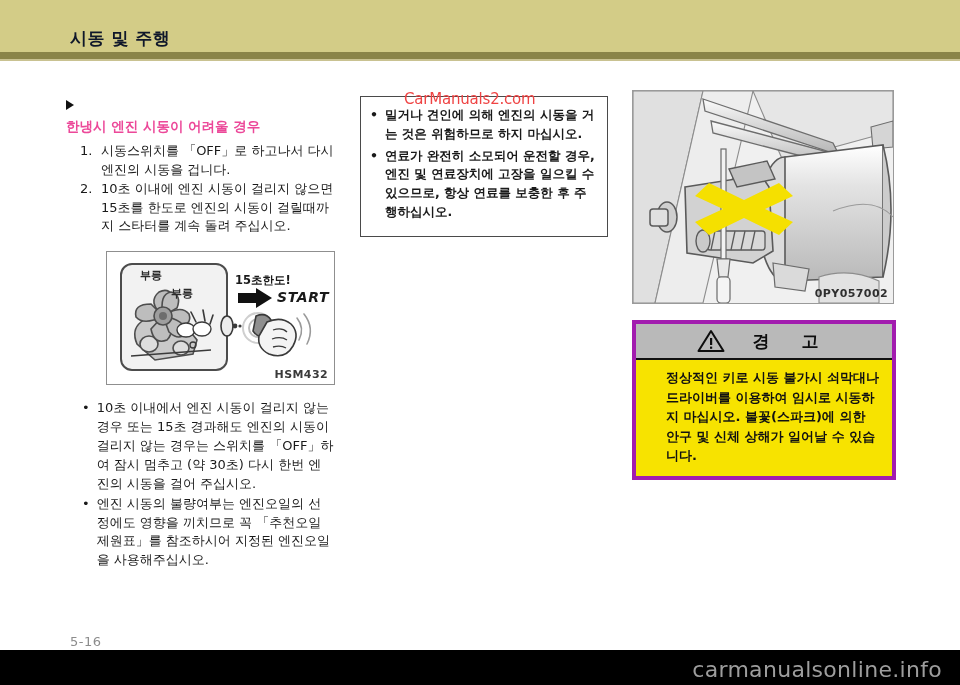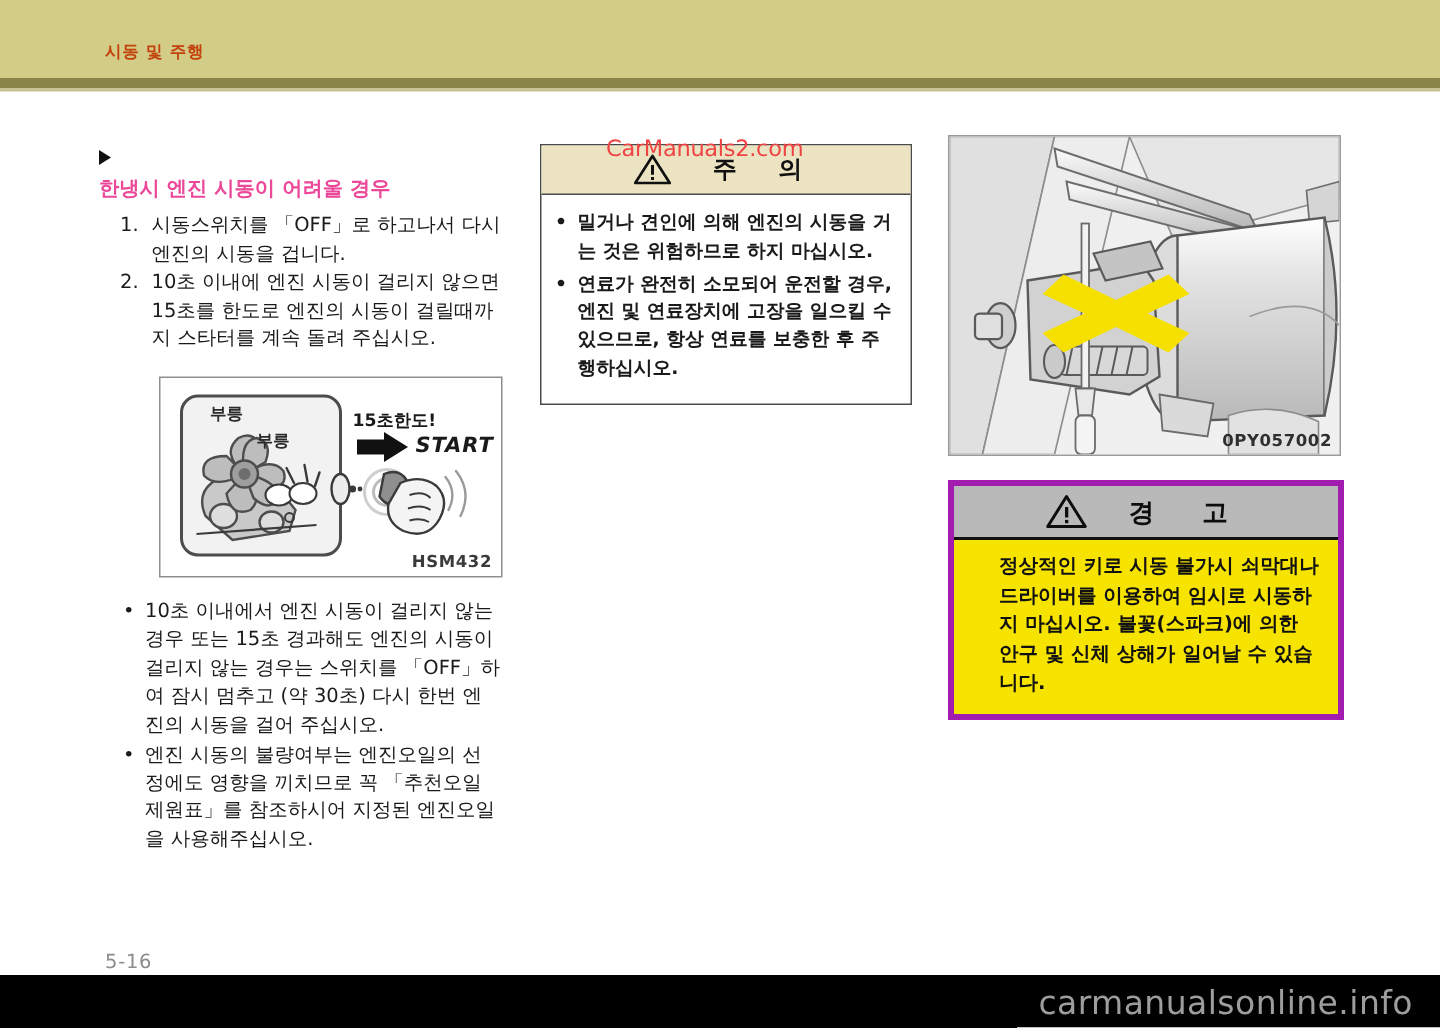--- a/index.html
+++ b/index.html
@@ -31,24 +31,24 @@
   }
   .header-rule-lite {
     position: absolute;
     left: 0; top: 59px;
     width: 960px; height: 2px;
     background: #c9c291;
   }
   .header-title {
     position: absolute;
     left: 70px; top: 27px;
-    font-size: 11px;
+    font-size: 17px;
     font-weight: bold;
     letter-spacing: .5px;
-    color: #c2410c;
+    color: #0f172a;
   }
 
   
   .col { position: absolute; }
   .col-left   { left: 66px;  top: 96px;  width: 268px; }
   .col-mid    { left: 360px; top: 96px;  width: 250px; }
   .col-right  { left: 632px; top: 90px;  width: 262px; }
 
   
   .sec-head {
@@ -360,28 +360,20 @@
     </li>
     <li>
       <span class="dot">•</span>
       <span class="txt">엔진 시동의 불량여부는 엔진오일의 선정에도 영향을 끼치므로 꼭 「추천오일 제원표」를 참조하시어 지정된 엔진오일을 사용해주십시오.</span>
     </li>
   </ul>
 </div>
 
 <div class="col col-mid">
   <div class="caution-box">
-    <div class="caution-head">
-      <svg width="26" height="22" viewBox="0 0 26 22">
-        <path d="M13 2 L24.5 20 L1.5 20 Z" fill="none" stroke="#111" stroke-width="1.8" stroke-linejoin="round"></path>
-        <rect x="12" y="8" width="2" height="6.5" fill="#111"></rect>
-        <rect x="12" y="16" width="2" height="2" fill="#111"></rect>
-      </svg>
-      <span class="label">주 의</span>
-    </div>
     <div class="caution-body">
       <ul>
         <li>
           <span class="dot">•</span>
           <span class="txt">밀거나 견인에 의해 엔진의 시동을 거는 것은 위험하므로 하지 마십시오.</span>
         </li>
         <li>
           <span class="dot">•</span>
           <span class="txt">연료가 완전히 소모되어 운전할 경우, 엔진 및 연료장치에 고장을 일으킬 수 있으므로, 항상 연료를 보충한 후 주행하십시오.</span>
         </li>

